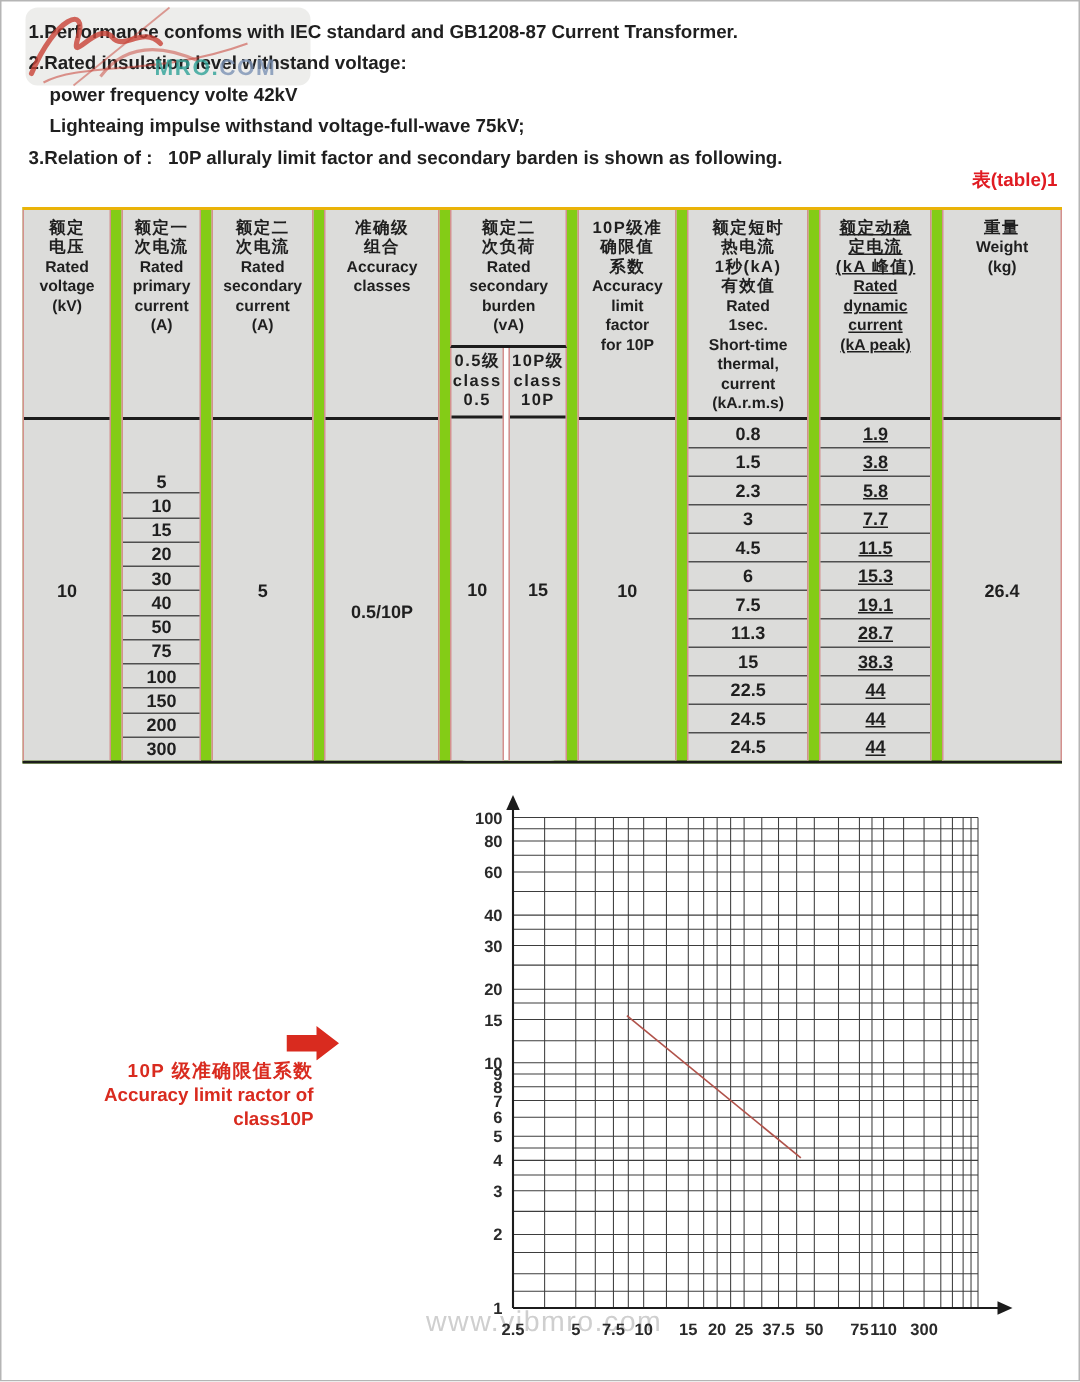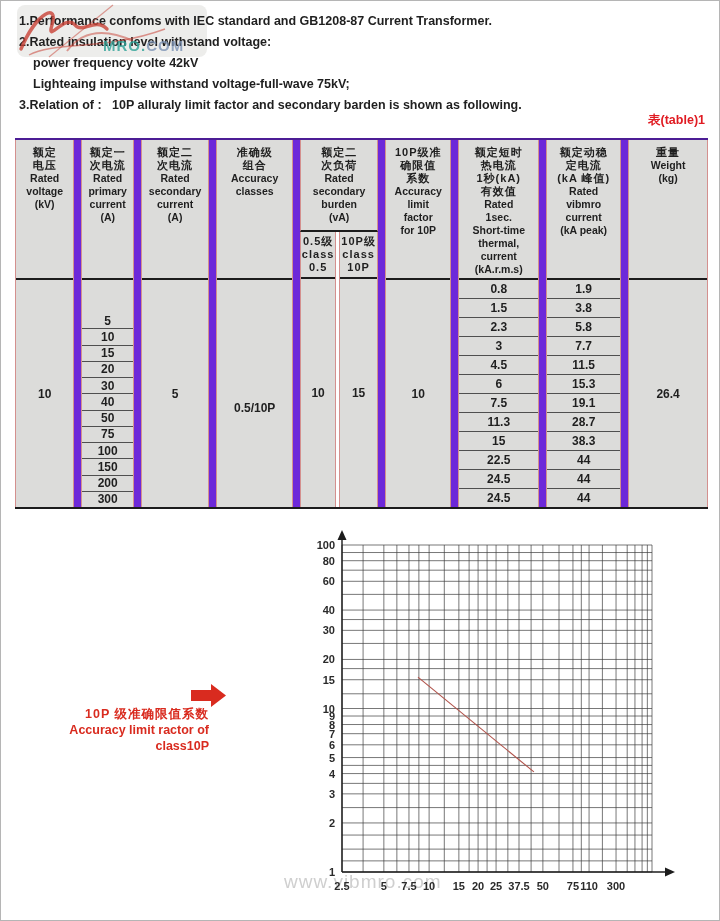--- a/index.html
+++ b/index.html
@@ -27,22 +27,22 @@
   .wm-logo{position:absolute;left:14px;top:0px;width:210px;height:62px;z-index:3;pointer-events:none;}
   .wm-brand{position:absolute;left:88px;top:36px;font-size:15px;font-weight:bold;opacity:.8;
     letter-spacing:1px;white-space:nowrap;}
   .wm-brand .b1{color:#2fa398;} .wm-brand .b2{color:#7c93b5;}
   
   .wm-bottom{position:absolute;left:283px;top:870px;font-size:19px;color:#cfcfcf;
     letter-spacing:1px;z-index:1;}
   
   .spec-table{
     position:absolute;left:14px;top:137px;width:693px;height:371px;
-    border-top:2px solid #4c1d95;border-bottom:2px solid #1c1c1c;
-    box-sizing:border-box;display:flex;background:#6d28d9;
+    border-top:2px solid #eab308;border-bottom:2px solid #1c1c1c;
+    box-sizing:border-box;display:flex;background:#84cc16;
   }
   .col{box-sizing:border-box;background:#dcdcda;margin-right:7px;
     border-left:1px solid #d4908e;border-right:1px solid #d4908e;
     display:flex;flex-direction:column;}
   .col:last-child{margin-right:0;}
   .col.group{background:transparent;border:none;display:flex;flex-direction:column;}
   .hdr{height:140px;box-sizing:border-box;border-bottom:2px solid #1c1c1c;
     padding-top:6px;text-align:center;}
   .group .groupHdr{height:92px;box-sizing:border-box;border-bottom:2px solid #1c1c1c;
     background:#dcdcda;border-left:1px solid #d4908e;border-right:1px solid #d4908e;
@@ -231,27 +231,27 @@
           <div class="rowcell">4.5</div>
           <div class="rowcell">6</div>
           <div class="rowcell">7.5</div>
           <div class="rowcell">11.3</div>
           <div class="rowcell">15</div>
           <div class="rowcell">22.5</div>
           <div class="rowcell">24.5</div>
           <div class="rowcell">24.5</div>
         </div>
       </div>
-      <div class="col" style="width: 77px;">
+      <div class="col" style="width: 77px; text-decoration: underline;">
         <div class="hdr">
           <div class="hz">额定动稳</div>
           <div class="hz">定电流</div>
           <div class="hz">(kA 峰值)</div>
           <div class="he">Rated</div>
-          <div class="he">vibmro</div>
+          <div class="he">dynamic</div>
           <div class="he">current</div>
           <div class="he">(kA peak)</div>
         </div>
         <div class="tbody">
           <div class="rowcell">1.9</div>
           <div class="rowcell">3.8</div>
           <div class="rowcell">5.8</div>
           <div class="rowcell">7.7</div>
           <div class="rowcell">11.5</div>
           <div class="rowcell">15.3</div>

